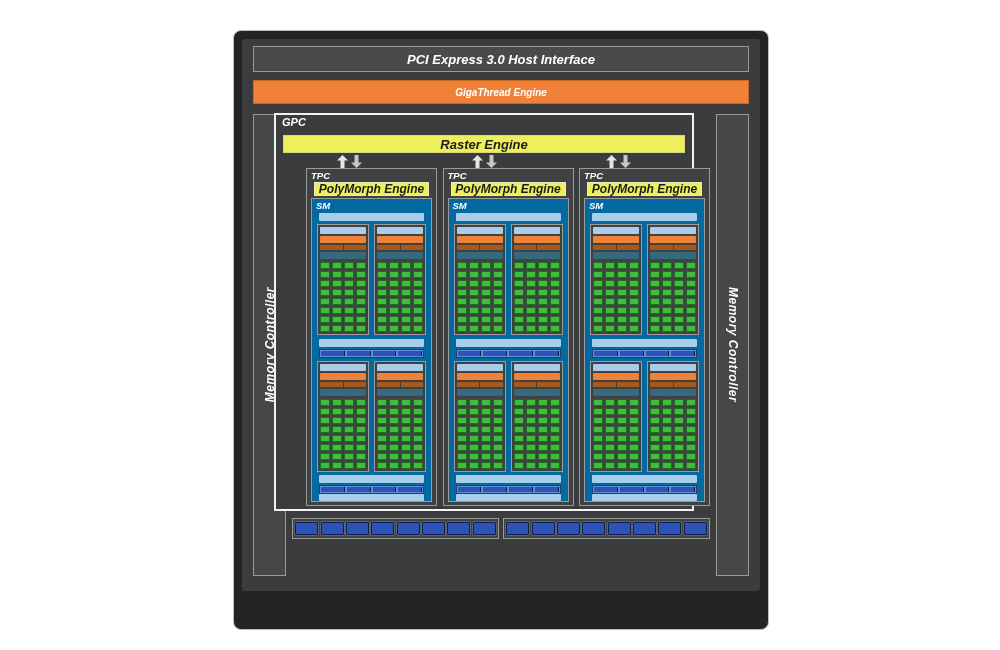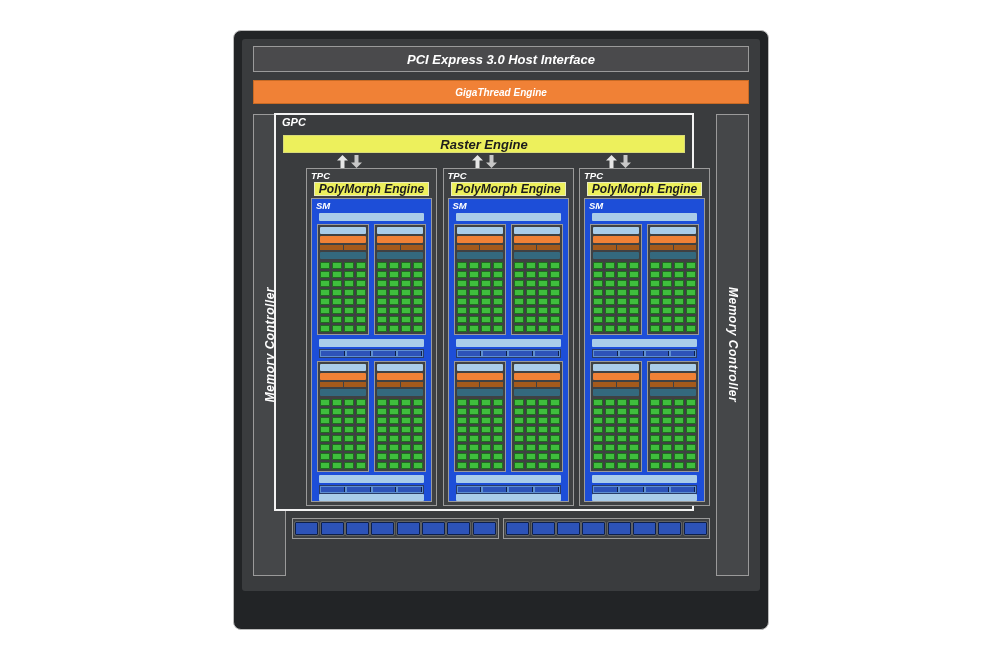--- a/index.html
+++ b/index.html
@@ -39,21 +39,21 @@
   .arrow-pair svg{display:block;}
   .tpc-row{position:absolute;left:6px;top:53px;width:404px;height:338px;
         display:flex;justify-content:space-between;padding-left:24px;}
   .tpc{position:relative;width:131px;height:338px;box-sizing:border-box;
         background:#3f4143;border:1px solid var(--box-border);}
   .blk-label{position:absolute;left:4px;top:1px;font-weight:bold;color:var(--text-light);font-size:9.5px;}
   .polymorph{position:absolute;left:7px;top:13px;width:115px;height:14px;box-sizing:border-box;
         background:var(--yellow);border:1px solid #e9ebc0;display:flex;align-items:center;justify-content:center;
         font-weight:bold;font-size:12px;color:var(--text-dark);}
   .sm{position:absolute;left:4px;top:29px;width:121px;height:304px;box-sizing:border-box;
-        background:#1d4ed8;border:1px solid var(--box-border);}
+        background:#0369a1;border:1px solid var(--box-border);}
   .sm-bar{position:absolute;left:7px;width:105px;height:8px;background:var(--light-blue);border-radius:1px;}
   .bar-1{top:14px;} .bar-2{top:140px;} .bar-3{top:276px;} .bar-4{top:295px;height:7px;}
   .seg-row{position:absolute;left:7px;width:105px;height:9px;box-sizing:border-box;
         background:var(--mid-blue);border:1px solid #2a3c66;padding:1px;display:flex;gap:2px;}
   .seg-row-1{top:150px;} .seg-row-2{top:286px;}
   .lsu-seg{flex:1;background:var(--royal-blue);border-right:1px solid var(--royal-border);}
   .sec{position:absolute;left:5px;width:109px;height:111px;display:flex;justify-content:space-between;}
   .sec-1{top:25px;} .sec-2{top:162px;}
   .subblock{width:52px;height:111px;box-sizing:border-box;background:#3f4143;
         border:1px solid var(--box-border);padding:2px;display:flex;flex-direction:column;gap:2px;}

